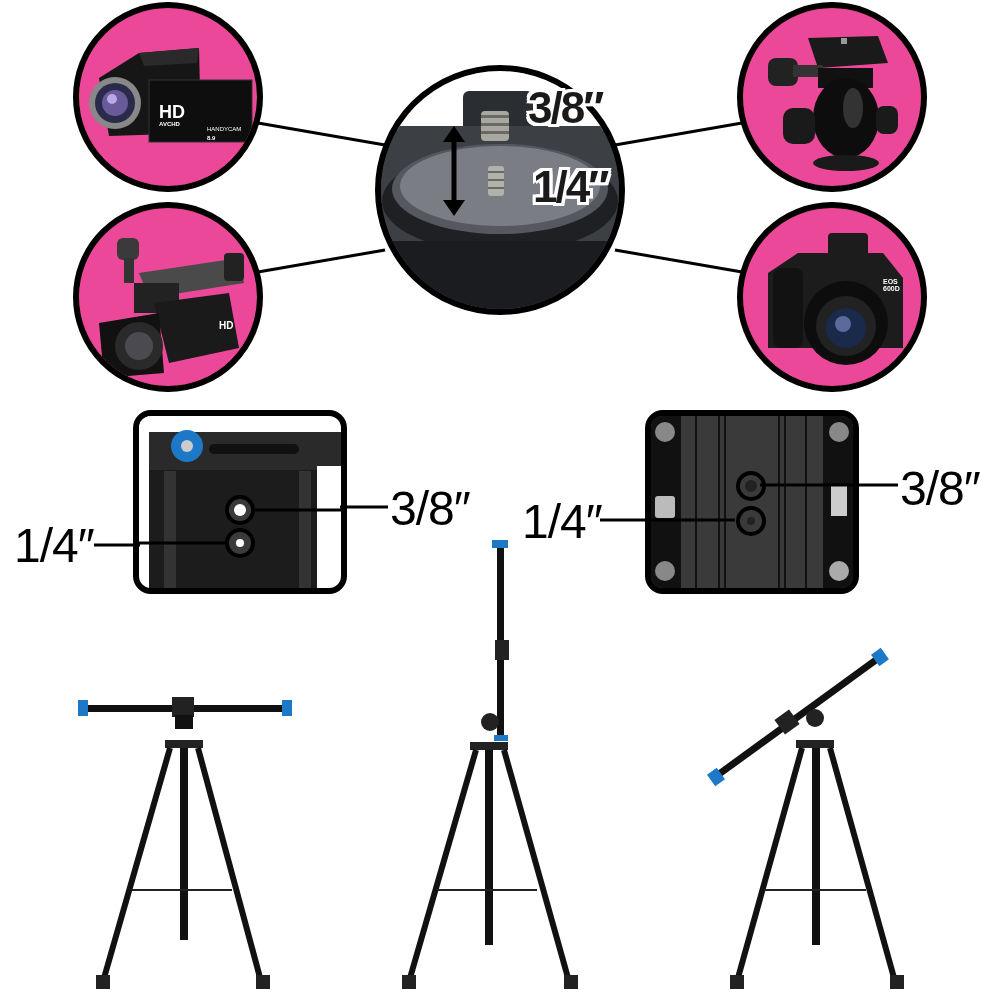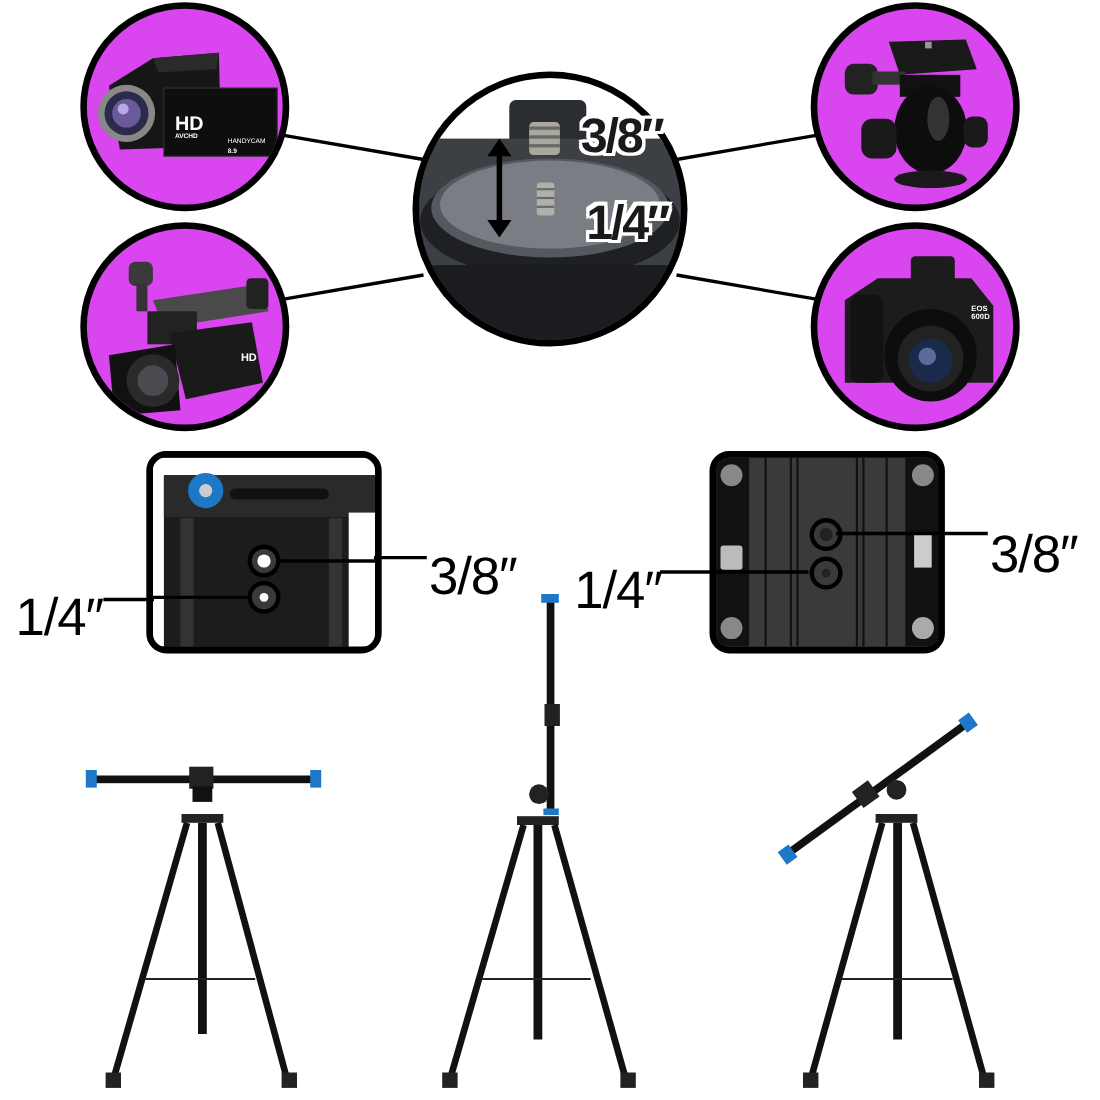--- a/index.html
+++ b/index.html
@@ -1,20 +1,20 @@
 <!DOCTYPE html>
 <html><head>
 <meta charset="utf-8">
 <style>
   html, body { margin: 0; padding: 0; background: #ffffff; }
   body { width: 1000px; height: 1000px; position: relative; overflow: hidden; font-family: "Liberation Sans", sans-serif; }
   .layer { position: absolute; left: 0; top: 0; width: 1000px; height: 1000px; }
-  .circle { position: absolute; border: 6px solid #000; border-radius: 50%; background: #d946ef; overflow: hidden; box-sizing: border-box; }
+  .circle { position: absolute; border: 6px solid #000; border-radius: 50%; background: #ec4899; overflow: hidden; box-sizing: border-box; }
   .panel { position: absolute; border: 6px solid #000; border-radius: 18px; overflow: hidden; box-sizing: border-box; background: #1c1c1c; }
-  .label { position: absolute; color: #000; font-size: 48px; line-height: 1; letter-spacing: -1px; white-space: nowrap; margin-top: 16px; }
+  .label { position: absolute; color: #000; font-size: 48px; line-height: 1; letter-spacing: -1px; white-space: nowrap; }
   .label-outline { color: #1a1a1a; font-weight: bold; font-size: 44px; text-shadow: -3px -3px 0 #fff, 3px -3px 0 #fff, -3px 3px 0 #fff, 3px 3px 0 #fff, 0 3px 0 #fff, 0 -3px 0 #fff, 3px 0 0 #fff, -3px 0 0 #fff; letter-spacing: -2px; }
   .devtext { position: absolute; color: #fff; font-weight: bold; white-space: nowrap; }
 </style>
 </head>
 <body>
 
 <svg class="layer" viewBox="0 0 1000 1000">
   <line x1="258" y1="123" x2="385" y2="145" stroke="#000" stroke-width="3"></line>
   <line x1="258" y1="272" x2="385" y2="250" stroke="#000" stroke-width="3"></line>
   <line x1="742" y1="123" x2="615" y2="145" stroke="#000" stroke-width="3"></line>

